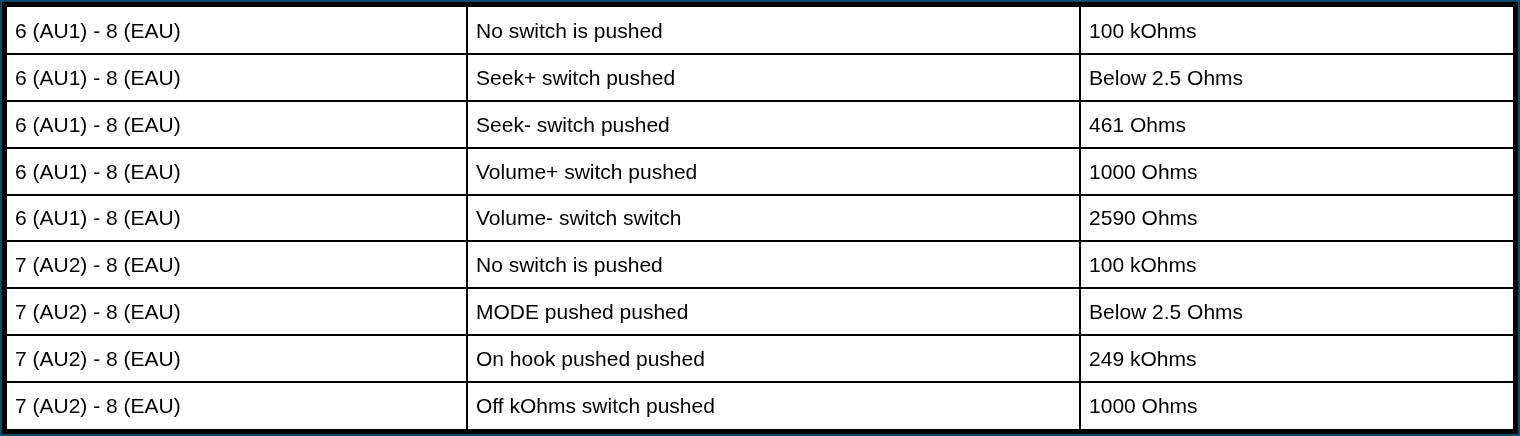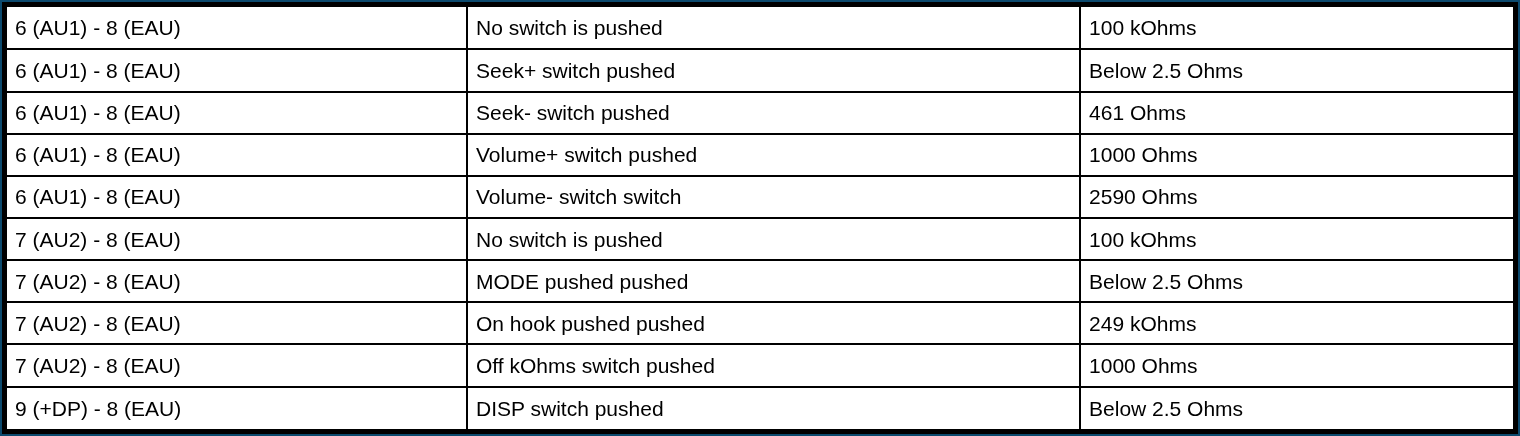--- a/index.html
+++ b/index.html
@@ -86,20 +86,15 @@
         <tr>
           <td>7 (AU2) - 8 (EAU)</td>
           <td>On hook pushed pushed</td>
           <td>249 kOhms</td>
         </tr>
         <tr>
           <td>7 (AU2) - 8 (EAU)</td>
           <td>Off kOhms switch pushed</td>
           <td>1000 Ohms</td>
         </tr>
-        <tr>
-          <td>9 (+DP) - 8 (EAU)</td>
-          <td>DISP switch pushed</td>
-          <td>Below 2.5 Ohms</td>
-        </tr>
       </tbody>
   </table>
 </div>
 
 </body></html>

